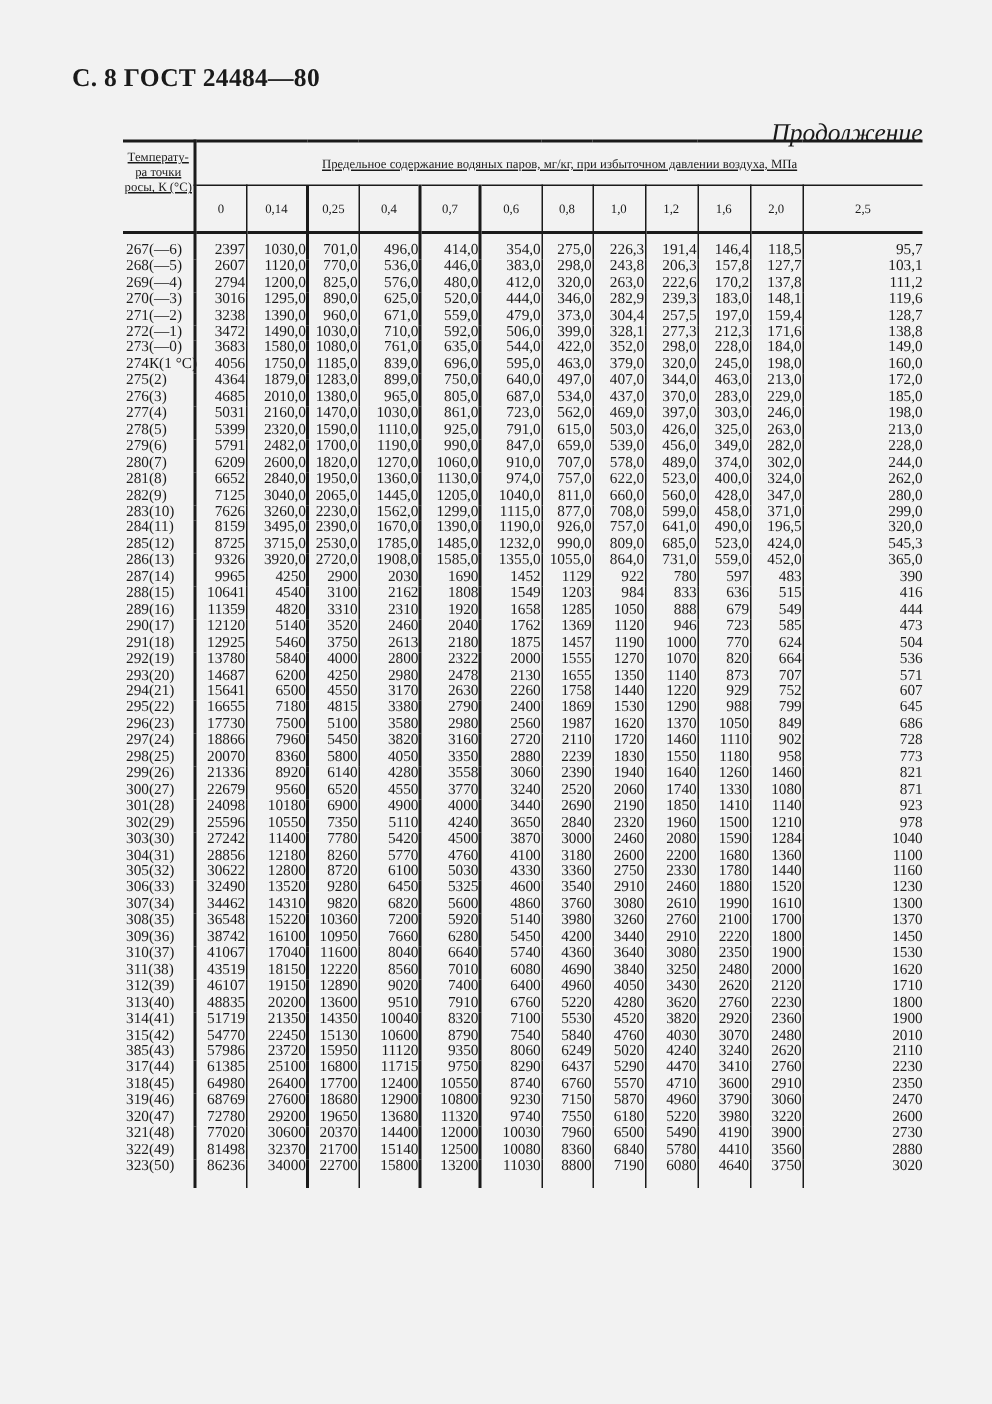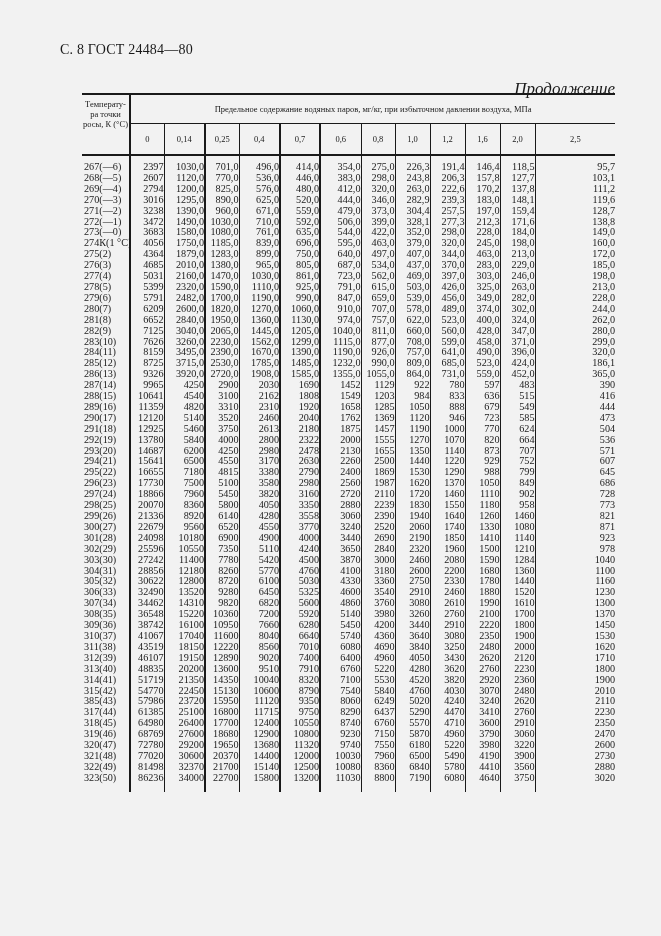--- a/index.html
+++ b/index.html
@@ -1,33 +1,33 @@
 <!DOCTYPE html>
 <html><head>
 <meta charset="utf-8">
 <style>
   html, body { margin:0; padding:0; }
   body {
     width:661px; height:936px; background:#f2f2f2; position:relative; overflow:hidden;
     font-family:"Liberation Serif","DejaVu Serif",serif; color:#1a1a1a;
   }
   .page-header {
-    position:absolute; left:60px; top:42px; font-weight:normal; font-size:14px; letter-spacing:0.2px;
+    position:absolute; left:48px; top:42px; font-weight:bold; font-size:17px; letter-spacing:0.2px;
   }
   .continuation {
     position:absolute; right:46px; top:79px; font-style:italic; font-size:17px;
   }
   table.data {
     position:absolute; left:82px; top:93px; width:533px;
     border-collapse:collapse; table-layout:fixed;
     font-size:10.2px; line-height:10.9px;
   }
   table.data col.c-temp { width:48px; }
   table.data th, table.data td { padding:0; }
-  .hdr-top th { border-top:2px solid #1a1a1a; }
+  .hdr-top th { border-top:2px solid #1a1a1a;text-decoration:underline; }
   .hdr-temp {
     border-right:2px solid #1a1a1a; border-bottom:2px solid #1a1a1a;
     font-weight:normal; font-size:8.5px; line-height:10px; text-align:center; vertical-align:top; padding-top:4px !important;
   }
   .hdr-span {
     font-weight:normal; font-size:8.5px; height:28px; vertical-align:middle; 
     border-bottom:1px solid #1a1a1a;
   }
   .hdr-p th {
     font-weight:normal; font-size:8.5px; height:30px; text-align:center;
@@ -344,37 +344,37 @@
         <td>8159</td>
         <td>3495,0</td>
         <td class="thick">2390,0</td>
         <td>1670,0</td>
         <td class="thick">1390,0</td>
         <td class="thick">1190,0</td>
         <td>926,0</td>
         <td>757,0</td>
         <td>641,0</td>
         <td>490,0</td>
-        <td>396,0</td>
+        <td>196,5</td>
         <td>320,0</td>
       </tr>
       <tr>
         <td class="temp">285(12)</td>
         <td>8725</td>
         <td>3715,0</td>
         <td class="thick">2530,0</td>
         <td>1785,0</td>
         <td class="thick">1485,0</td>
         <td class="thick">1232,0</td>
         <td>990,0</td>
         <td>809,0</td>
         <td>685,0</td>
         <td>523,0</td>
         <td>424,0</td>
-        <td>186,1</td>
+        <td>545,3</td>
       </tr>
       <tr>
         <td class="temp">286(13)</td>
         <td>9326</td>
         <td>3920,0</td>
         <td class="thick">2720,0</td>
         <td>1908,0</td>
         <td class="thick">1585,0</td>
         <td class="thick">1355,0</td>
         <td>1055,0</td>
@@ -490,21 +490,21 @@
         <td>571</td>
       </tr>
       <tr>
         <td class="temp">294(21)</td>
         <td>15641</td>
         <td>6500</td>
         <td class="thick">4550</td>
         <td>3170</td>
         <td class="thick">2630</td>
         <td class="thick">2260</td>
-        <td>2500</td>
+        <td>1758</td>
         <td>1440</td>
         <td>1220</td>
         <td>929</td>
         <td>752</td>
         <td>607</td>
       </tr>
       <tr>
         <td class="temp">295(22)</td>
         <td>16655</td>
         <td>7180</td>

